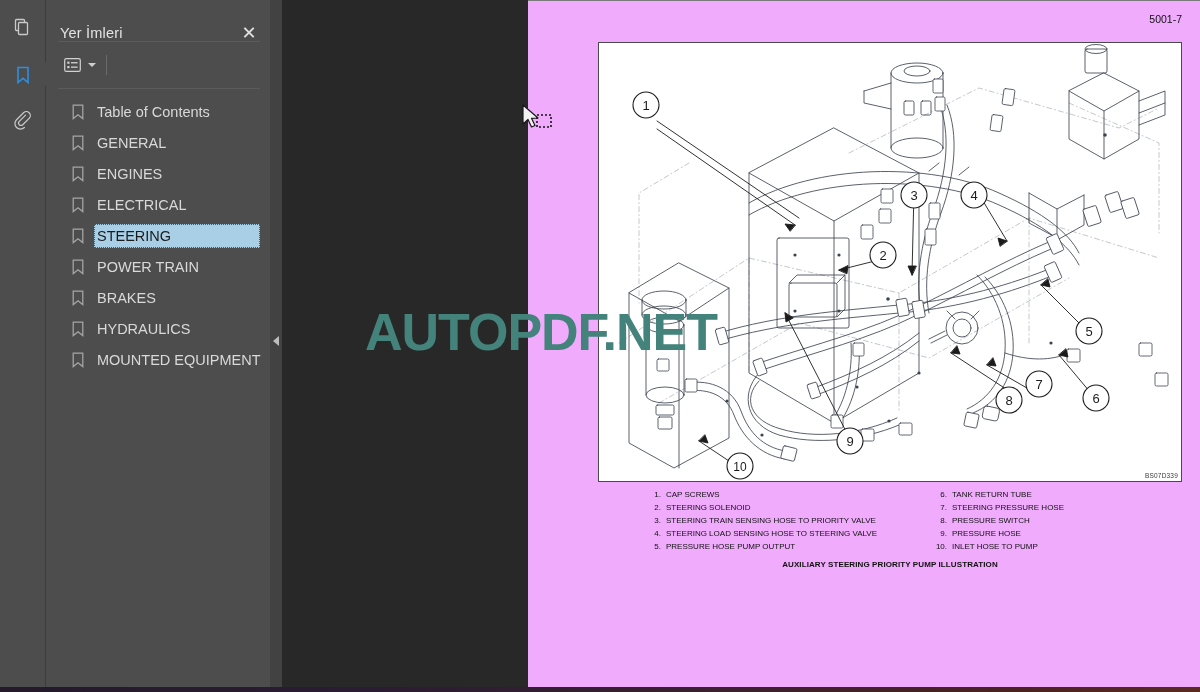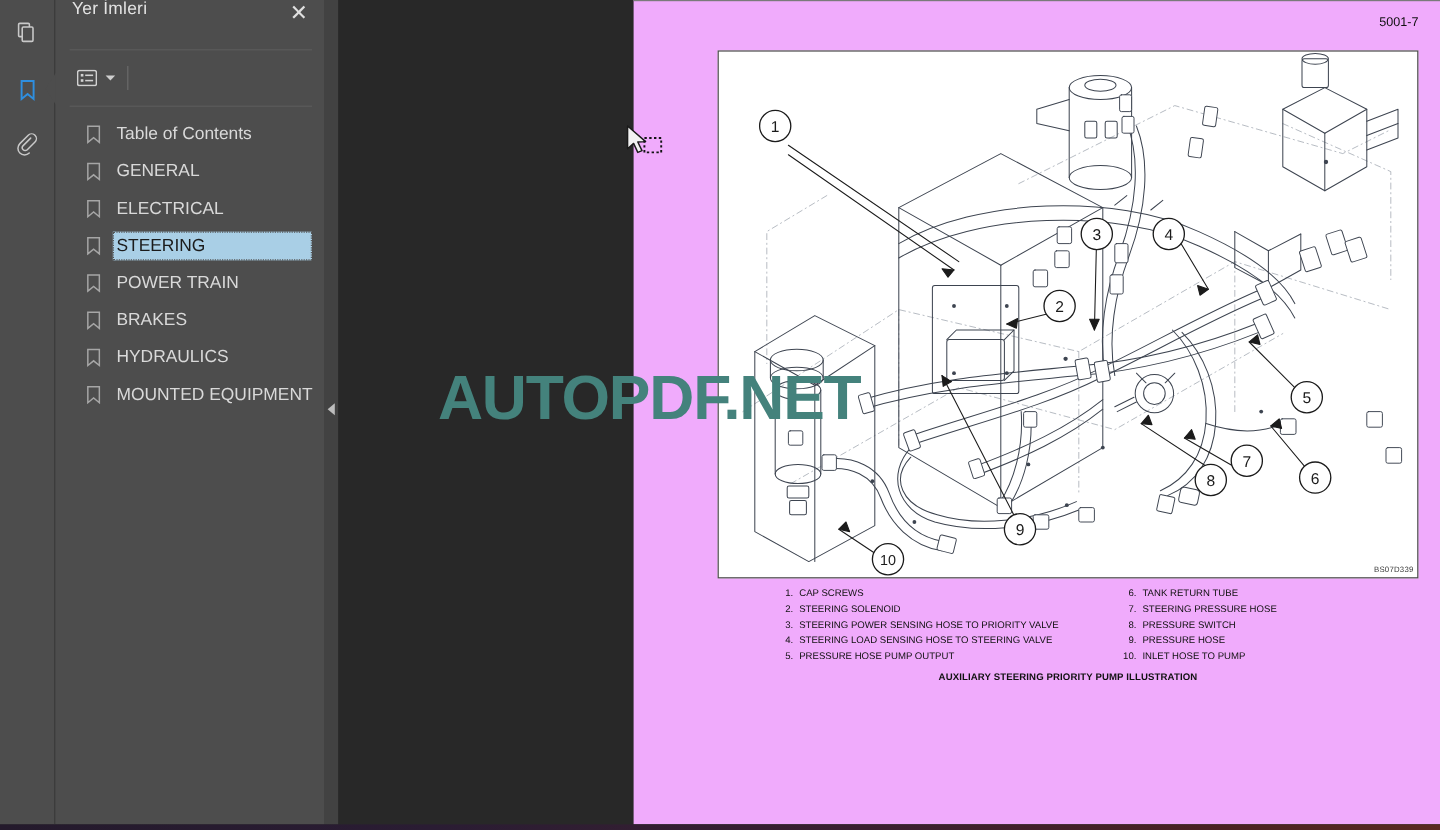--- a/index.html
+++ b/index.html
@@ -32,22 +32,23 @@
     border-right: 9px solid #4d4d4d;
   }
 
   
   #bookmarks-panel {
     position: absolute; left: 46px; top: 0; width: 224px; height: 687px;
     background: #4d4d4d;
   }
   #panel-header {
     position: relative; height: 41px;
-    display: flex; align-items: flex-start;
+    display: flex; align-items: center;
     padding: 0 10px 0 14px;
+    margin-top: 12px;
   }
   #panel-title {
     color: #e3e3e3; font-size: 14.5px; letter-spacing: .2px;
     flex: 1 1 auto;
   }
   #panel-close {
     color: #e0e0e0; font-size: 18px; line-height: 1;
     width: 22px; height: 22px; display: flex; align-items: center;
     justify-content: center; cursor: pointer; font-weight: 300;
   }
@@ -244,20 +245,29 @@
       <div class="bm-item">
         <div class="bm-hl"></div>
         <span class="bm-icon">
           <svg width="12" height="16" viewBox="0 0 12 16">
               <path d="M1.2 1.2 h9.6 v13.4 l-4.8 -3.9 l-4.8 3.9 z" fill="none" stroke="#a6a6a6" stroke-width="1.25"></path>
             </svg>
         </span>
         <span class="bm-label">GENERAL</span>
       </div>
 
+      <div class="bm-item">
+        <div class="bm-hl"></div>
+        <span class="bm-icon">
+          <svg width="12" height="16" viewBox="0 0 12 16">
+              <path d="M1.2 1.2 h9.6 v13.4 l-4.8 -3.9 l-4.8 3.9 z" fill="none" stroke="#a6a6a6" stroke-width="1.25"></path>
+            </svg>
+        </span>
+        <span class="bm-label">ENGINES</span>
+      </div>
 
       <div class="bm-item">
         <div class="bm-hl"></div>
         <span class="bm-icon">
           <svg width="12" height="16" viewBox="0 0 12 16">
               <path d="M1.2 1.2 h9.6 v13.4 l-4.8 -3.9 l-4.8 3.9 z" fill="none" stroke="#a6a6a6" stroke-width="1.25"></path>
             </svg>
         </span>
         <span class="bm-label">ELECTRICAL</span>
       </div>
@@ -547,21 +557,21 @@
             <div class="legend-row">
               <span class="legend-num">1.</span>
               <span class="legend-text">CAP SCREWS</span>
             </div>
             <div class="legend-row">
               <span class="legend-num">2.</span>
               <span class="legend-text">STEERING SOLENOID</span>
             </div>
             <div class="legend-row">
               <span class="legend-num">3.</span>
-              <span class="legend-text">STEERING POWER SENSING HOSE TO PRIORITY VALVE</span>
+              <span class="legend-text">STEERING TRAIN SENSING HOSE TO PRIORITY VALVE</span>
             </div>
             <div class="legend-row">
               <span class="legend-num">4.</span>
               <span class="legend-text">STEERING LOAD SENSING HOSE TO STEERING VALVE</span>
             </div>
             <div class="legend-row">
               <span class="legend-num">5.</span>
               <span class="legend-text">PRESSURE HOSE PUMP OUTPUT</span>
             </div>
           </div>

